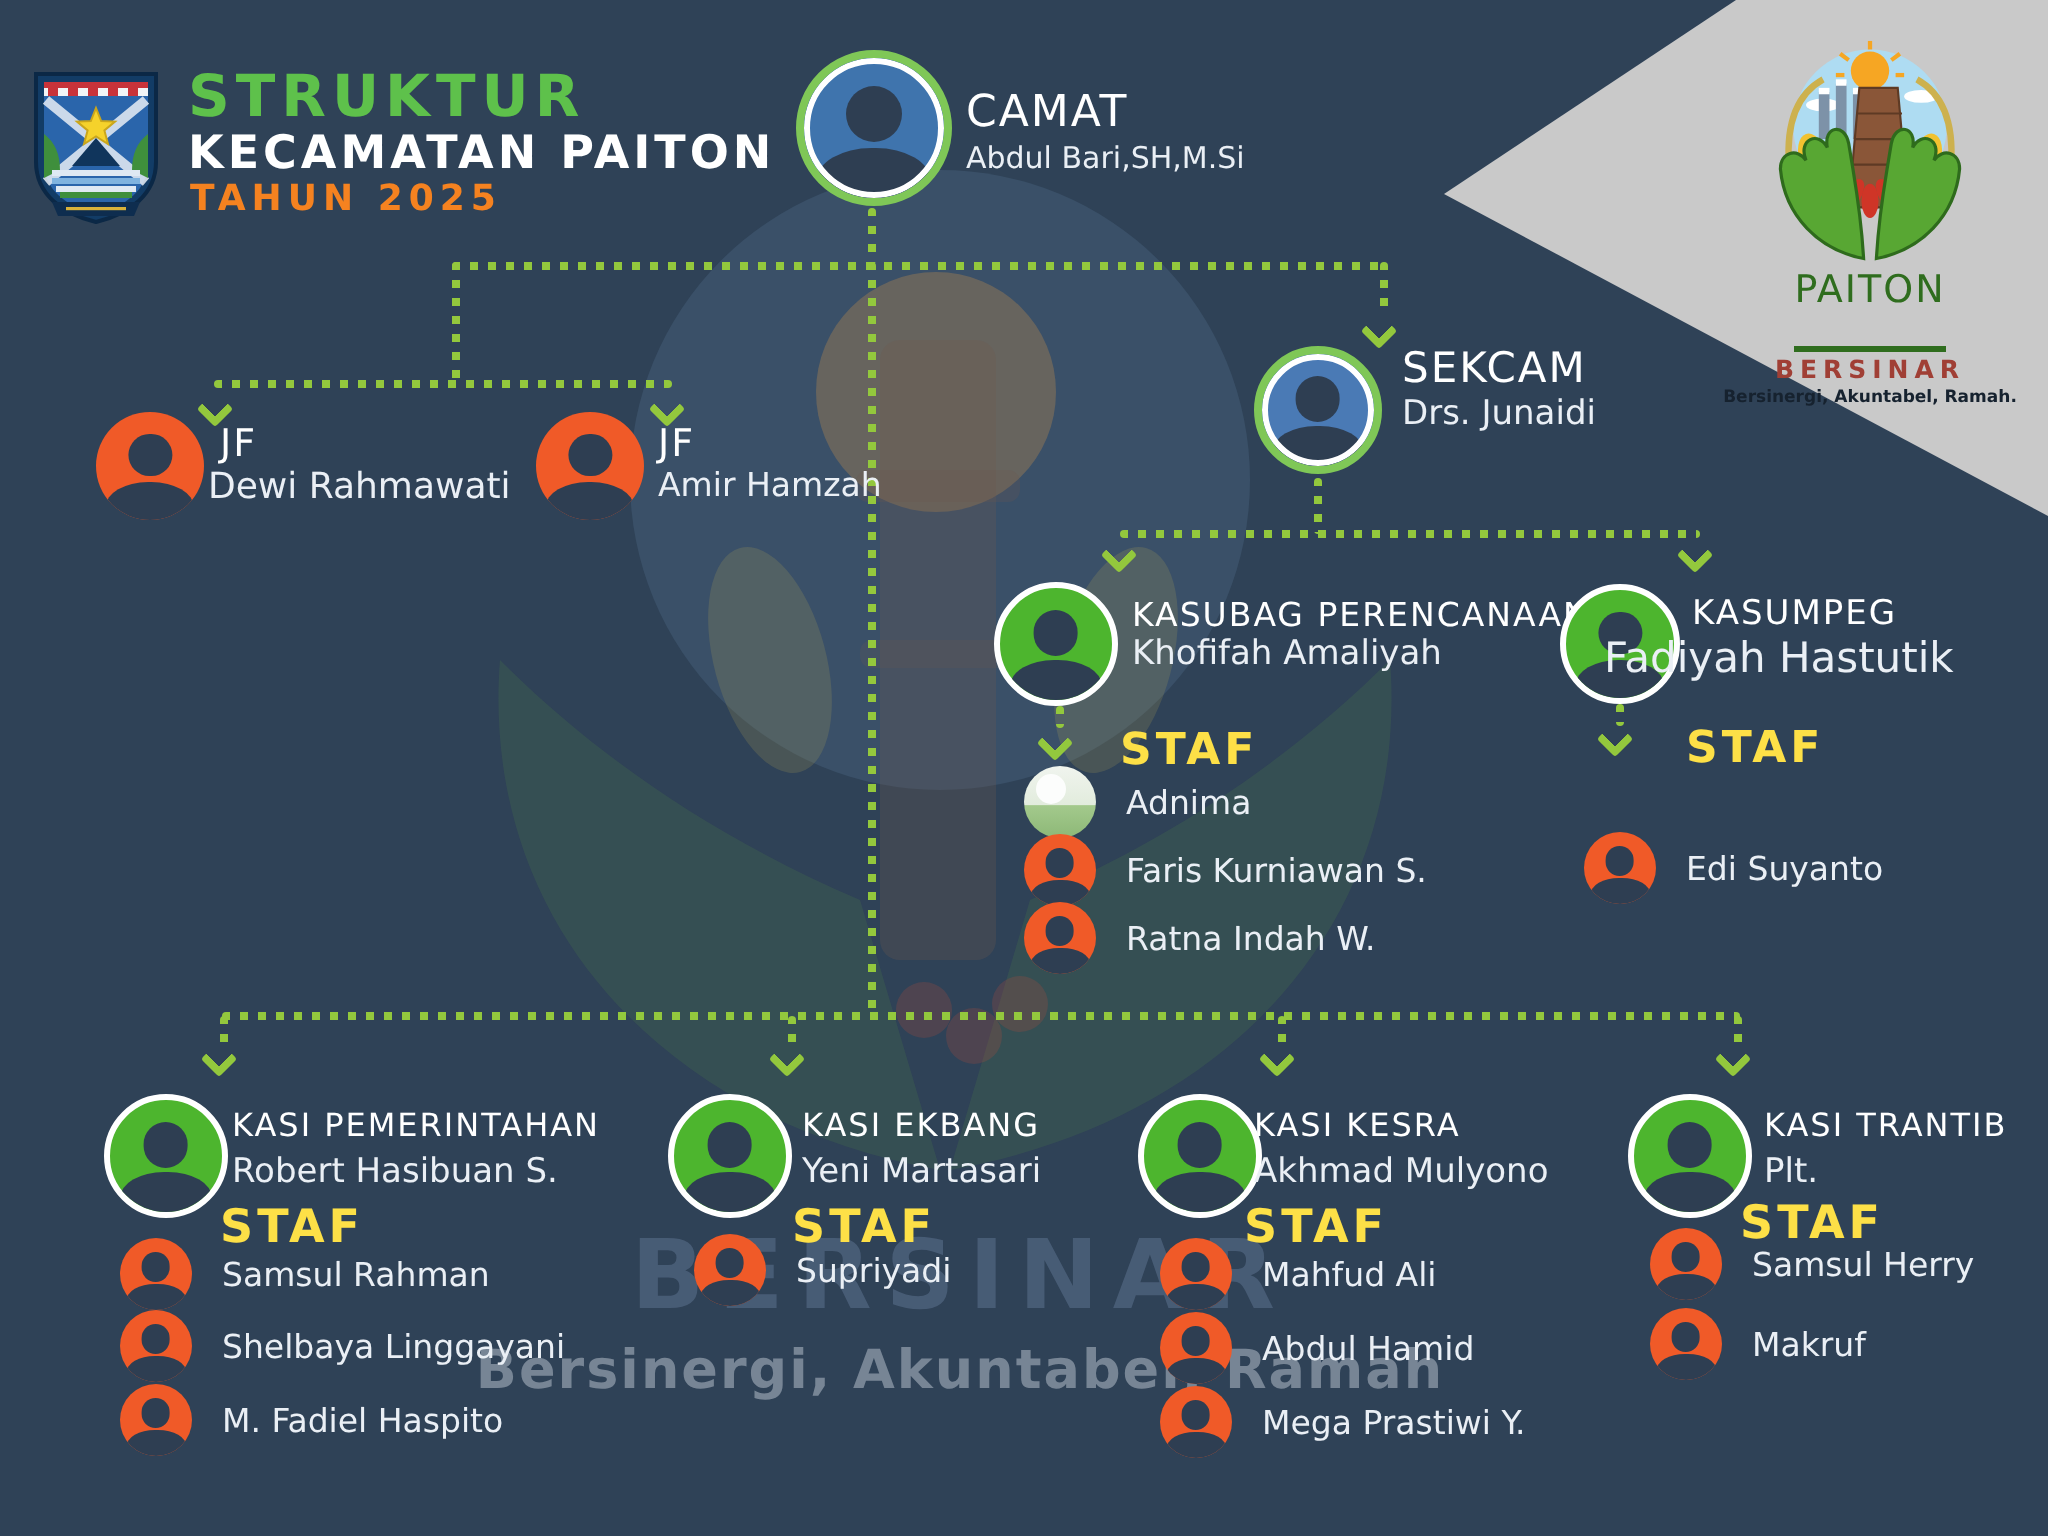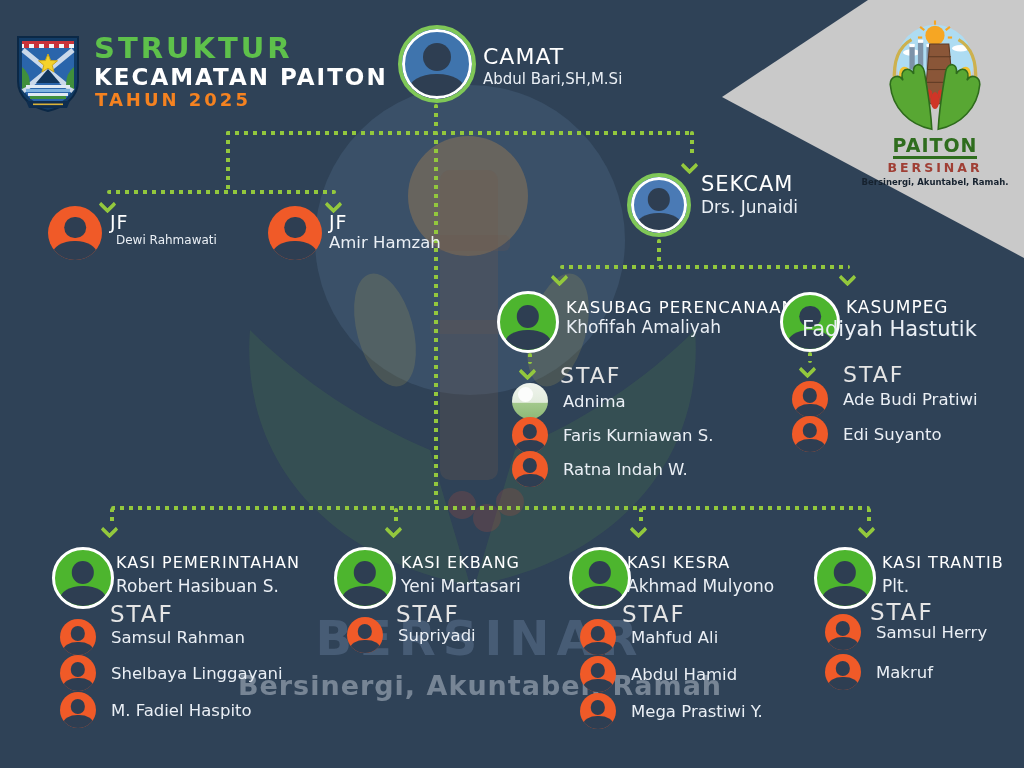--- a/index.html
+++ b/index.html
@@ -21,32 +21,32 @@
   .av .bd{position:absolute;left:50%;bottom:-12%;width:82%;height:48%;transform:translateX(-50%);
       border-radius:48% 48% 0 0;background:#2e3e52}
   .rw{border:3px solid #fff}
   .rg{border:4px solid #7fc757}
   .wr{position:absolute;inset:0;border:3px solid #fff;border-radius:50%}
   .ph{background:linear-gradient(180deg,#f0f4ee 0%,#e2ecdd 54%,#a3c98c 55%,#8db877 100%)}
   .ph .cl{position:absolute;left:16%;top:12%;width:42%;height:42%;border-radius:50%;background:#fcfdfc}
   
   .role{position:absolute;font-weight:400;color:#fff;letter-spacing:1px;white-space:nowrap}
   .pname{position:absolute;color:#eaeff5;white-space:nowrap}
-  .staf{position:absolute;font-weight:400;color:#e5e5e5;letter-spacing:2px;font-size:22px;white-space:nowrap}
+  .staf{position:absolute;font-weight:700;color:#fde047;letter-spacing:2px;font-size:22px;white-space:nowrap}
   .sitem{position:absolute;display:flex;align-items:center;gap:15px}
   .sitem .av{position:relative;flex:none}
   .sname{color:#eaeff5;font-size:16.5px;white-space:nowrap}
   
   .tl{position:absolute;font-weight:800;white-space:nowrap}
   
   .corner{position:absolute;inset:0;background:#c9c9c9;
           clip-path:polygon(868px 0px,1024px 0px,1024px 258px,722px 97px)}
   .plogo{position:absolute;left:853px;top:18px;width:164px;text-align:center}
-  .plogo .nm{display:inline-block;font-size:19px;font-weight:700;color:#2f6d1e;letter-spacing:1px;
-             border-bottom:3px solid #2f6d1e;padding-bottom:1px;line-height:1}
+  .plogo .nm{display:inline-block;font-size:19px;font-weight:400;color:#2f6d1e;letter-spacing:1px;
+             border-bottom:3px solid #2f6d1e;padding-bottom:18px;line-height:1}
   .plogo .sb{font-size:12.5px;font-weight:800;color:#a03f35;letter-spacing:3px;margin-top:3px;line-height:1}
   .plogo .tg{font-size:8.5px;font-weight:700;color:#16222f;margin-top:3px;line-height:1}
   .wmtext{position:absolute;left:160px;width:640px;text-align:center;font-weight:800;pointer-events:none}
   svg{display:block}
 </style>
 </head>
 <body>
 
 <div id="canvas">
 
@@ -175,21 +175,21 @@
       <i class="wr"></i>
     </div>
   <div class="role" style="left:701px;top:172px;font-size:21px">SEKCAM</div>
   <div class="pname" style="left:701px;top:197px;font-size:17px">Drs. Junaidi</div>
 
   <div class="av" style="left:48px;top:206px;--d:54px;--bg:#f05a28">
       <i class="hd"></i>
       <i class="bd"></i>
     </div>
   <div class="role" style="left:110px;top:211px;font-size:19px">JF</div>
-  <div class="pname" style="left:116px;top:233px;font-size:12px">Dewi Rahmawati</div>
+  <div class="pname" style="left:104px;top:233px;font-size:18px">Dewi Rahmawati</div>
   <div class="av" style="left:268px;top:206px;--d:54px;--bg:#f05a28">
       <i class="hd"></i>
       <i class="bd"></i>
     </div>
   <div class="role" style="left:329px;top:211px;font-size:19px">JF</div>
   <div class="pname" style="left:329px;top:233px;font-size:16.5px">Amir Hamzah</div>
 
   <div class="av rw" style="left:497px;top:291px;--d:62px;--bg:#4db52e">
       <i class="hd"></i>
       <i class="bd"></i>
@@ -218,27 +218,20 @@
     <div class="sname">Ratna Indah W.</div>
   </div>
 
   <div class="av rw" style="left:780px;top:292px;--d:60px;--bg:#4db52e">
       <i class="hd"></i>
       <i class="bd"></i>
     </div>
   <div class="role" style="left:846px;top:297px;font-size:17px">KASUMPEG</div>
   <div class="pname" style="left:802px;top:317px;font-size:21px">Fadiyah Hastutik</div>
   <div class="staf" style="left:843px;top:362px">STAF</div>
-  <div class="sitem" style="left:792px;top:381px">
-    <div class="av" style="--d:36px;--bg:#f05a28">
-        <i class="hd"></i>
-        <i class="bd"></i>
-      </div>
-    <div class="sname">Ade Budi Pratiwi</div>
-  </div>
   <div class="sitem" style="left:792px;top:416px">
     <div class="av" style="--d:36px;--bg:#f05a28">
         <i class="hd"></i>
         <i class="bd"></i>
       </div>
     <div class="sname">Edi Suyanto</div>
   </div>
 
   <div class="av rw" style="left:52px;top:547px;--d:62px;--bg:#4db52e">
       <i class="hd"></i>

